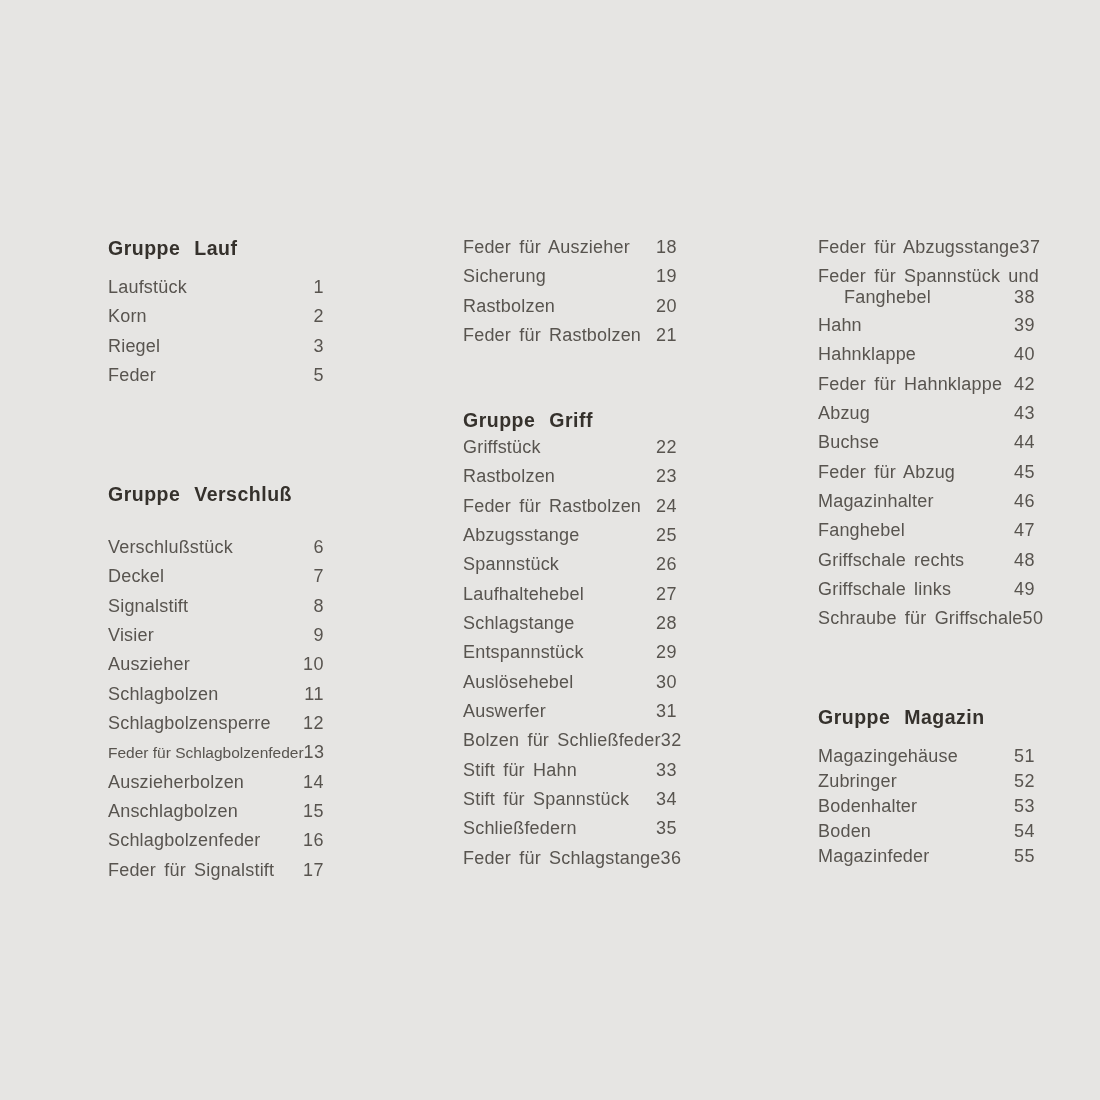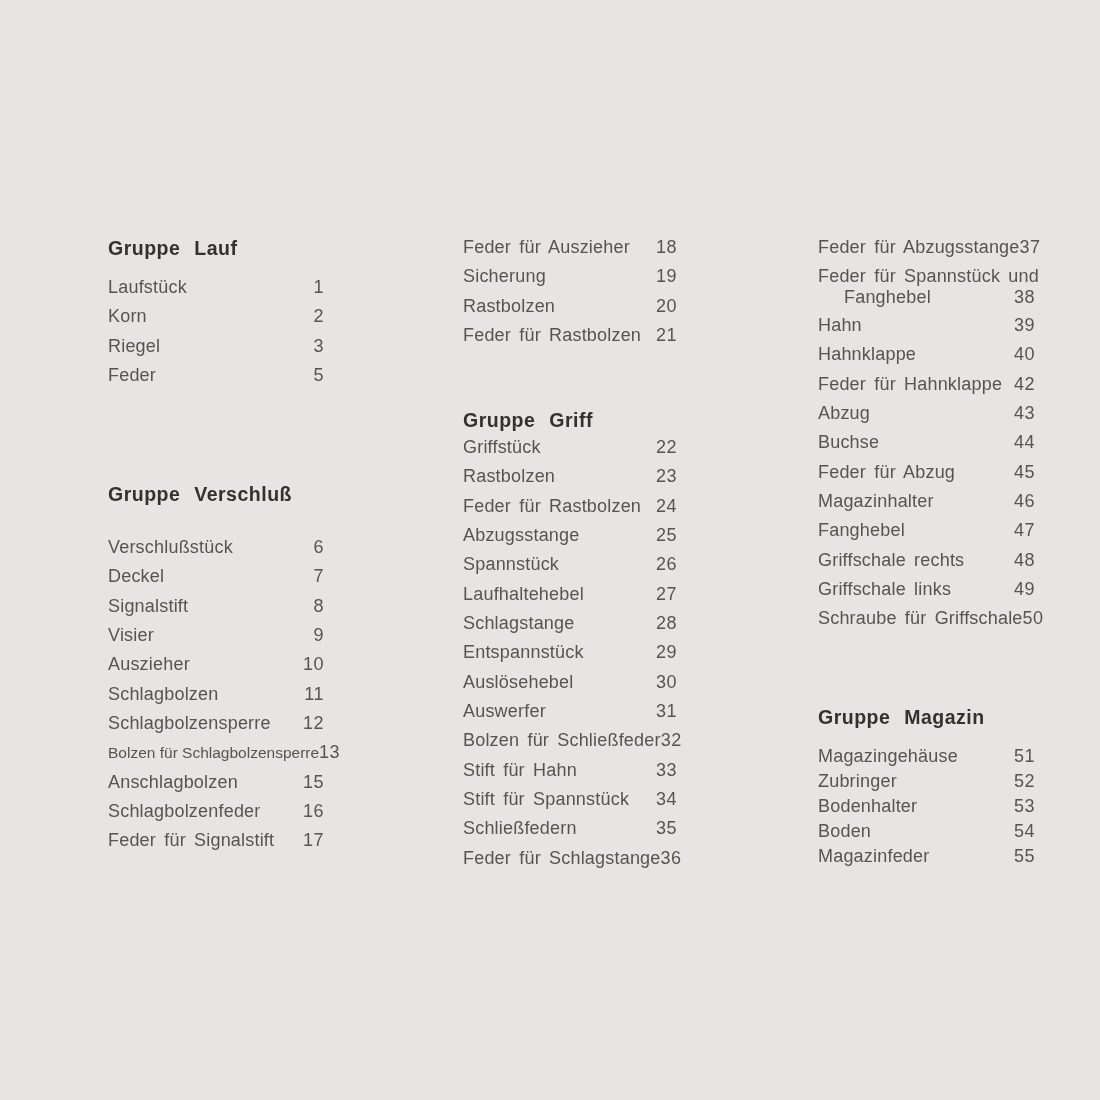--- a/index.html
+++ b/index.html
@@ -92,22 +92,26 @@
         </div>
       <div class="row">
           <span class="lbl">Schlagbolzen</span>
           <span class="num">11</span>
         </div>
       <div class="row">
           <span class="lbl">Schlagbolzensperre</span>
           <span class="num">12</span>
         </div>
       <div class="row">
-          <span class="lbl tight">Bolzen für Schlagbolzensperre</span>
+          <span class="lbl tight">Feder für Schlagbolzenfeder</span>
           <span class="num">13</span>
+        </div>
+      <div class="row">
+          <span class="lbl">Auszieherbolzen</span>
+          <span class="num">14</span>
         </div>
       <div class="row">
           <span class="lbl">Anschlagbolzen</span>
           <span class="num">15</span>
         </div>
       <div class="row">
           <span class="lbl">Schlagbolzenfeder</span>
           <span class="num">16</span>
         </div>
       <div class="row">

